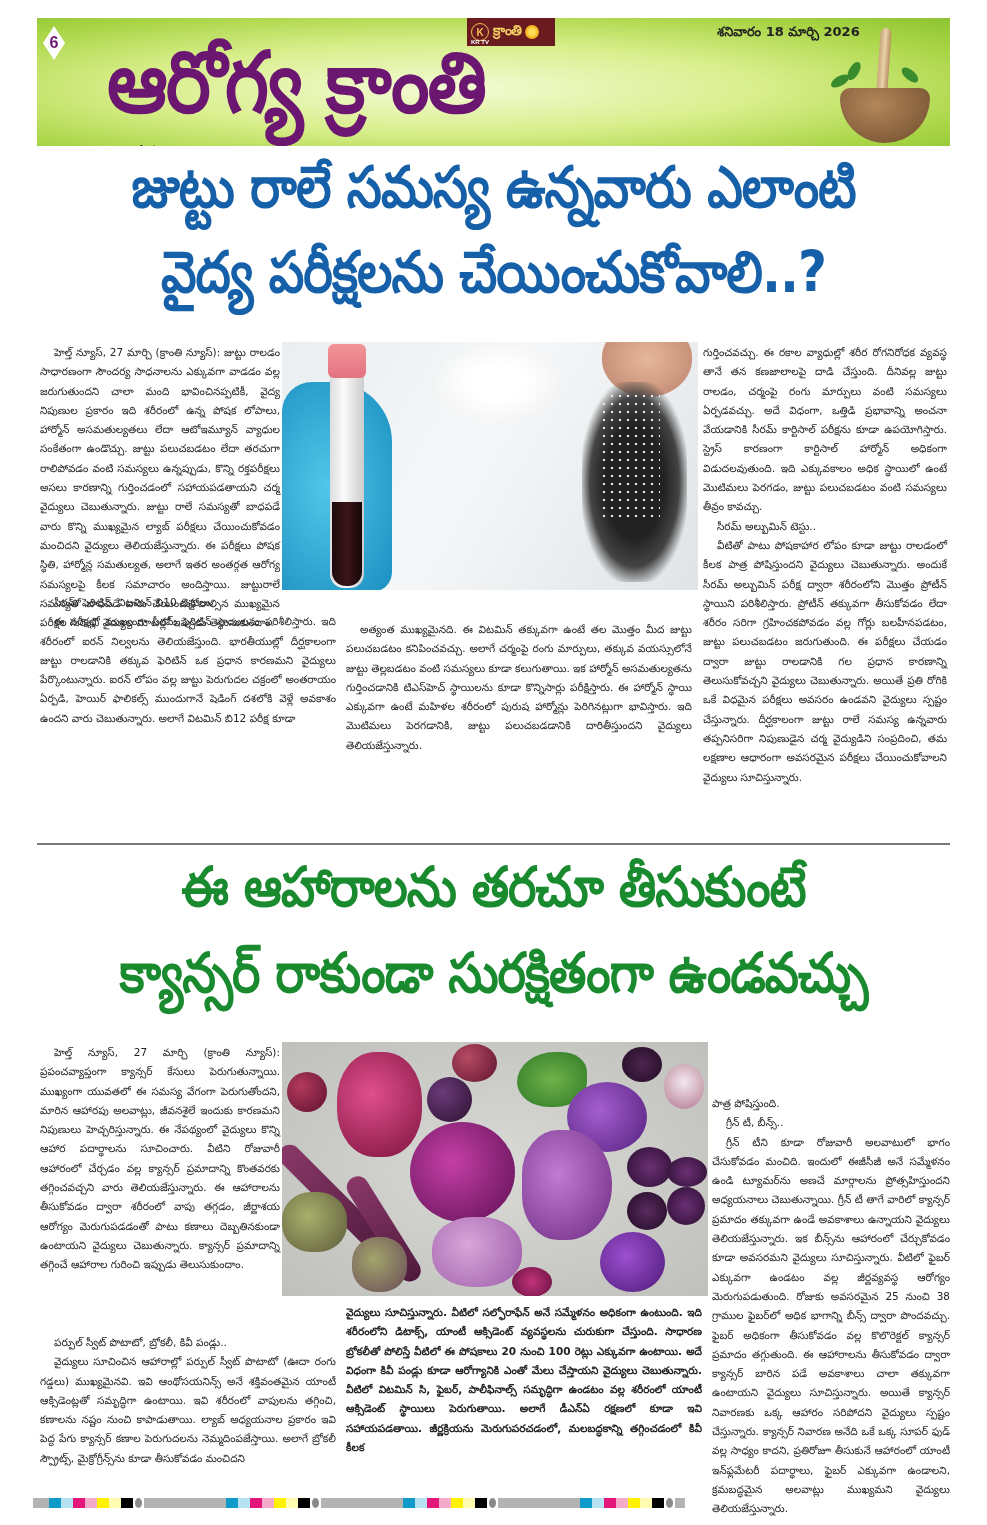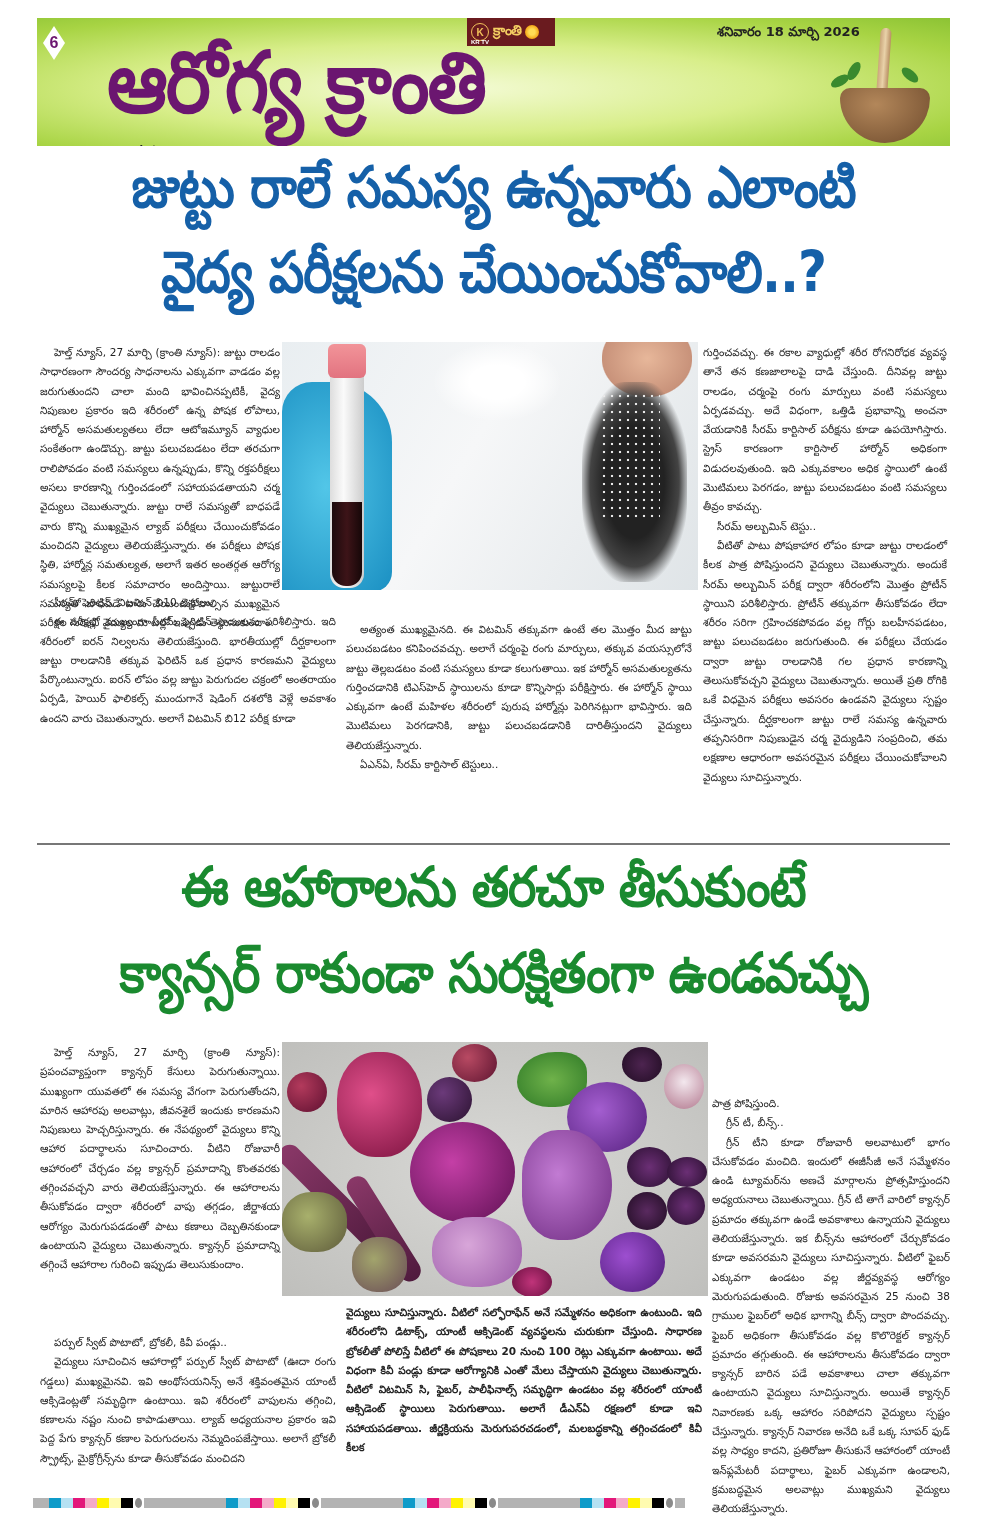--- a/index.html
+++ b/index.html
@@ -120,21 +120,20 @@
   <div class="tube"></div>
   <div class="cap"></div>
   <div class="blood"></div>
   <div class="hand"></div>
   <div class="brush"></div>
   <div class="dots"></div>
 </div>
 
 <div class="col" style="left:346px;top:620px;width:346px;">
   <p>అత్యంత ముఖ్యమైనది. ఈ విటమిన్ తక్కువగా ఉంటే తల మొత్తం మీద జుట్టు పలుచబడటం కనిపించవచ్చు. అలాగే చర్మంపై రంగు మార్పులు, తక్కువ వయస్సులోనే జుట్టు తెల్లబడటం వంటి సమస్యలు కూడా కలుగుతాయి. ఇక హార్మోన్ అసమతుల్యతను గుర్తించడానికి టిఎస్‌హెచ్ స్థాయిలను కూడా కొన్నిసార్లు పరీక్షిస్తారు. ఈ హార్మోన్ స్థాయి ఎక్కువగా ఉంటే మహిళల శరీరంలో పురుష హార్మోన్లు పెరిగినట్లుగా భావిస్తారు. ఇది మొటిమలు పెరగడానికి, జుట్టు పలుచబడడానికి దారితీస్తుందని వైద్యులు తెలియజేస్తున్నారు.</p>
-  <p class="sub">ఏఎన్ఏ, సీరమ్ కార్టిసాల్ టెస్టులు..</p>
 </div>
 
 <div class="col" style="left:703px;top:343px;width:244px;">
   <p style="text-indent:0">గుర్తించవచ్చు. ఈ రకాల వ్యాధుల్లో శరీర రోగనిరోధక వ్యవస్థ తానే తన కణజాలాలపై దాడి చేస్తుంది. దీనివల్ల జుట్టు రాలడం, చర్మంపై రంగు మార్పులు వంటి సమస్యలు ఏర్పడవచ్చు. అదే విధంగా, ఒత్తిడి ప్రభావాన్ని అంచనా వేయడానికి సీరమ్ కార్టిసాల్ పరీక్షను కూడా ఉపయోగిస్తారు. స్ట్రెస్ కారణంగా కార్టిసాల్ హార్మోన్ అధికంగా విడుదలవుతుంది. ఇది ఎక్కువకాలం అధిక స్థాయిలో ఉంటే మొటిమలు పెరగడం, జుట్టు పలుచబడటం వంటి సమస్యలు తీవ్రం కావచ్చు.</p>
   <p class="sub">సీరమ్ అల్బుమిన్ టెస్టు..</p>
   <p>వీటితో పాటు పోషకాహార లోపం కూడా జుట్టు రాలడంలో కీలక పాత్ర పోషిస్తుందని వైద్యులు చెబుతున్నారు. అందుకే సీరమ్ అల్బుమిన్ పరీక్ష ద్వారా శరీరంలోని మొత్తం ప్రోటీన్ స్థాయిని పరిశీలిస్తారు. ప్రోటీన్ తక్కువగా తీసుకోవడం లేదా శరీరం సరిగా గ్రహించకపోవడం వల్ల గోర్లు బలహీనపడటం, జుట్టు పలుచబడటం జరుగుతుంది. ఈ పరీక్షలు చేయడం ద్వారా జుట్టు రాలడానికి గల ప్రధాన కారణాన్ని తెలుసుకోవచ్చని వైద్యులు చెబుతున్నారు. అయితే ప్రతి రోగికి ఒకే విధమైన పరీక్షలు అవసరం ఉండవని వైద్యులు స్పష్టం చేస్తున్నారు. దీర్ఘకాలంగా జుట్టు రాలే సమస్య ఉన్నవారు తప్పనిసరిగా నిపుణుడైన చర్మ వైద్యుడిని సంప్రదించి, తమ లక్షణాల ఆధారంగా అవసరమైన పరీక్షలు చేయించుకోవాలని వైద్యులు సూచిస్తున్నారు.</p>
 </div>
 
 <div class="rule" style="top:843px"></div>
 

